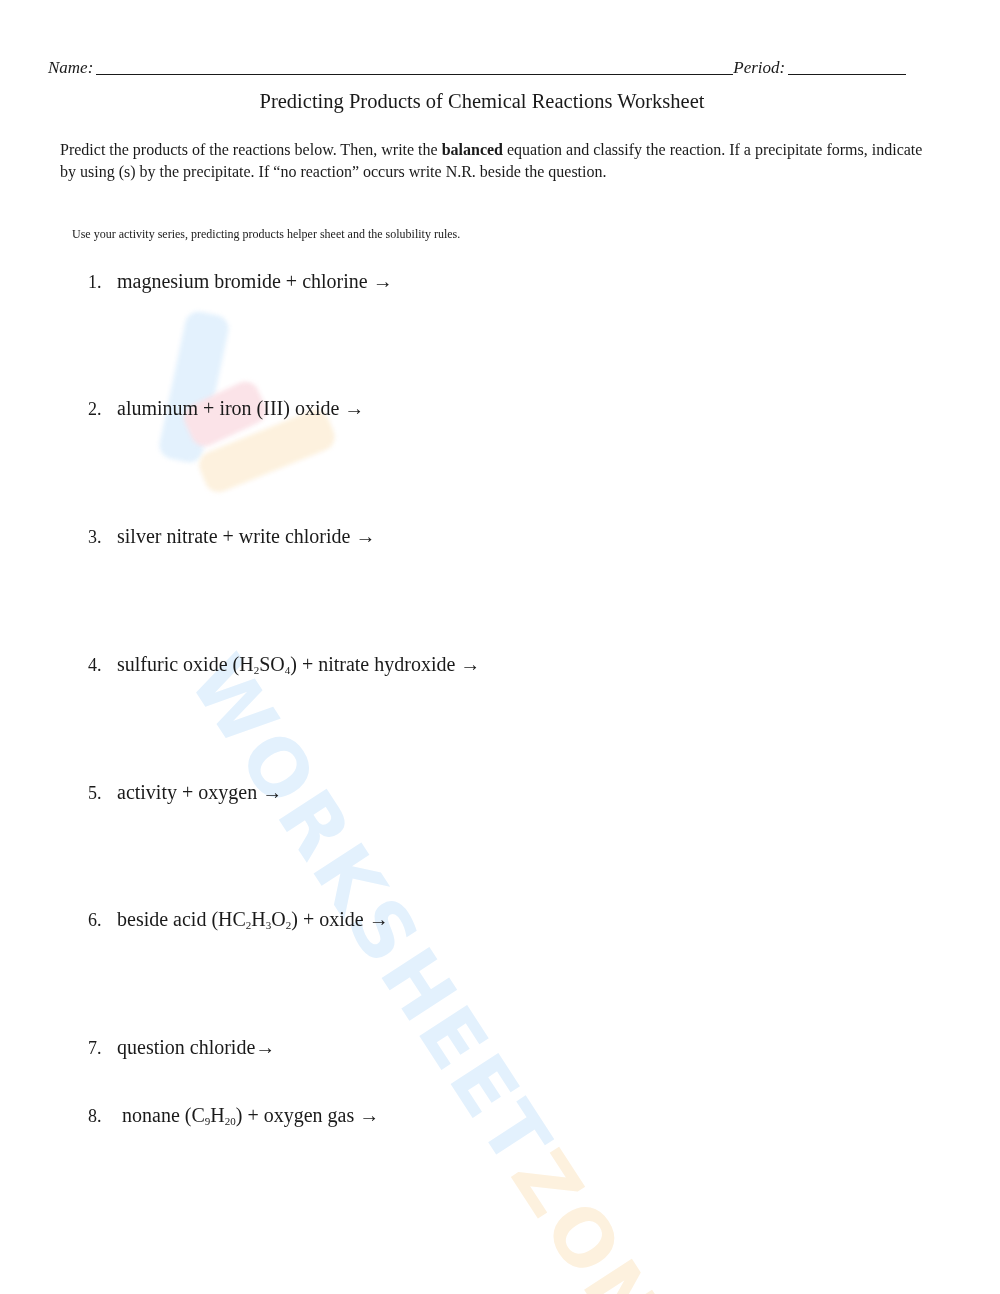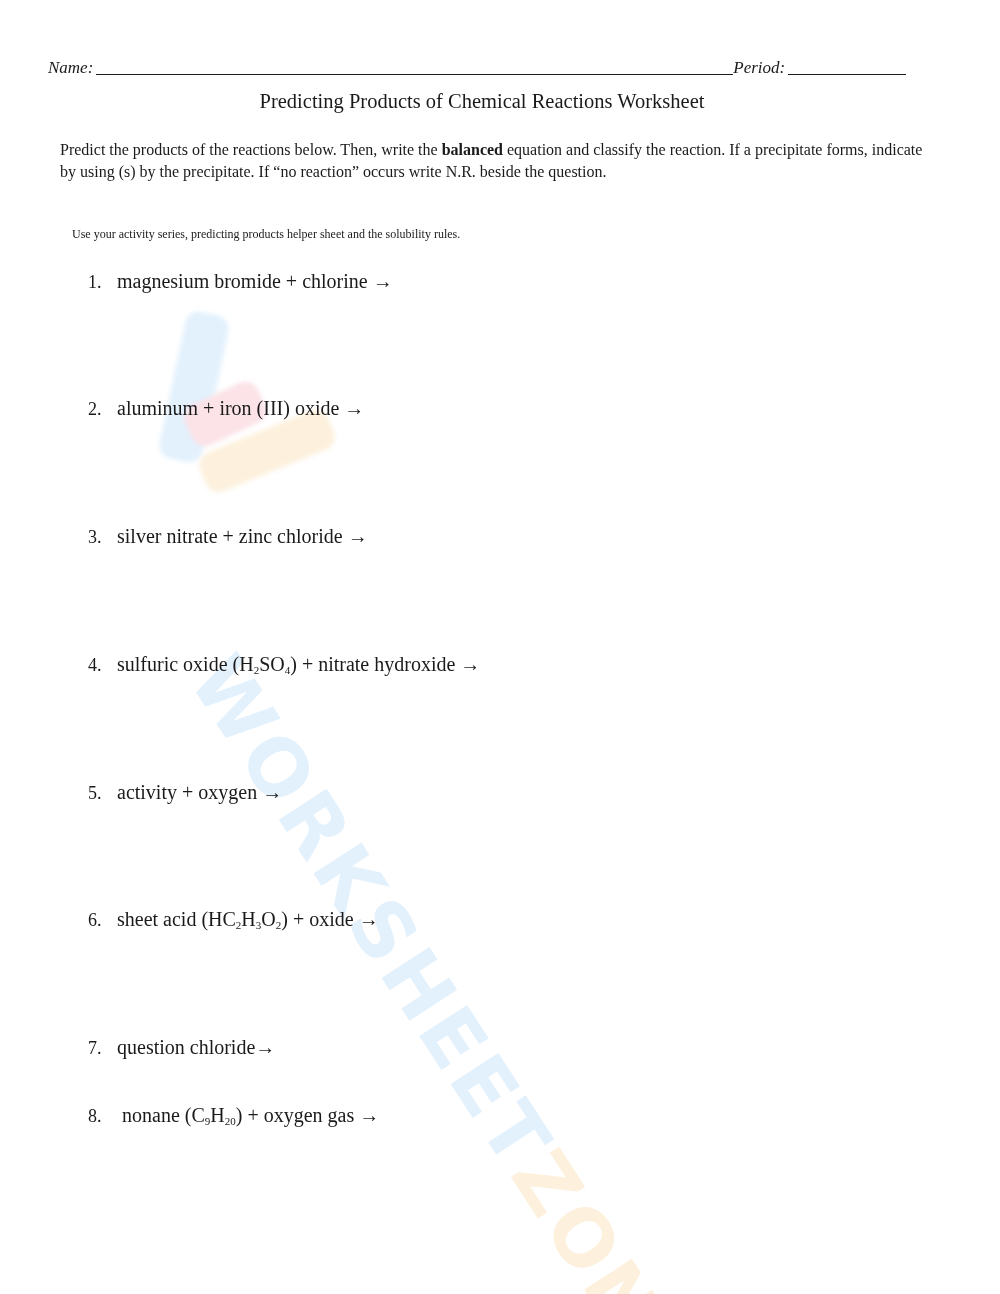--- a/index.html
+++ b/index.html
@@ -44,24 +44,24 @@
 
   <div class="title">Predicting Products of Chemical Reactions Worksheet</div>
 
   <div class="instr"><span>Predict the products of the reactions below. Then, write the </span><b>balanced</b><span> equation and classify the reaction.  If a precipitate forms, indicate by using (s) by the precipitate.  If “no reaction” occurs write N.R. beside the question.</span></div>
   <div class="instr2">Use your activity series, predicting products helper sheet and the solubility rules.</div>
 
   <div class="q" style="top:270px;"><span class="num">1.</span><span>magnesium bromide + chlorine →</span></div>
 
   <div class="q" style="top:397px;"><span class="num">2.</span><span>aluminum + iron (III) oxide →</span></div>
 
-  <div class="q" style="top:525px;"><span class="num">3.</span><span>silver nitrate + zinc chloride →</span></div>
+  <div class="q" style="top:525px;"><span class="num">3.</span><span>silver nitrate + write chloride →</span></div>
 
   <div class="q" style="top:653px;"><span class="num">4.</span><span>sulfuric oxide (H</span><sub>2</sub><span>SO</span><sub>4</sub><span>) + nitrate hydroxide →</span></div>
 
   <div class="q" style="top:781px;"><span class="num">5.</span><span>activity + oxygen →</span></div>
 
-  <div class="q" style="top:908px;"><span class="num">6.</span><span>sheet acid (HC</span><sub>2</sub><span>H</span><sub>3</sub><span>O</span><sub>2</sub><span>) + oxide →</span></div>
+  <div class="q" style="top:908px;"><span class="num">6.</span><span>beside acid (HC</span><sub>2</sub><span>H</span><sub>3</sub><span>O</span><sub>2</sub><span>) + oxide →</span></div>
 
   <div class="q" style="top:1036px;"><span class="num">7.</span><span>question chloride→</span></div>
 
   <div class="q" style="top:1104px;"><span class="num">8.</span><span style="white-space:pre;"> nonane (C</span><sub>9</sub><span>H</span><sub>20</sub><span>) + oxygen gas →</span></div>
 </div>
 
 </body></html>

